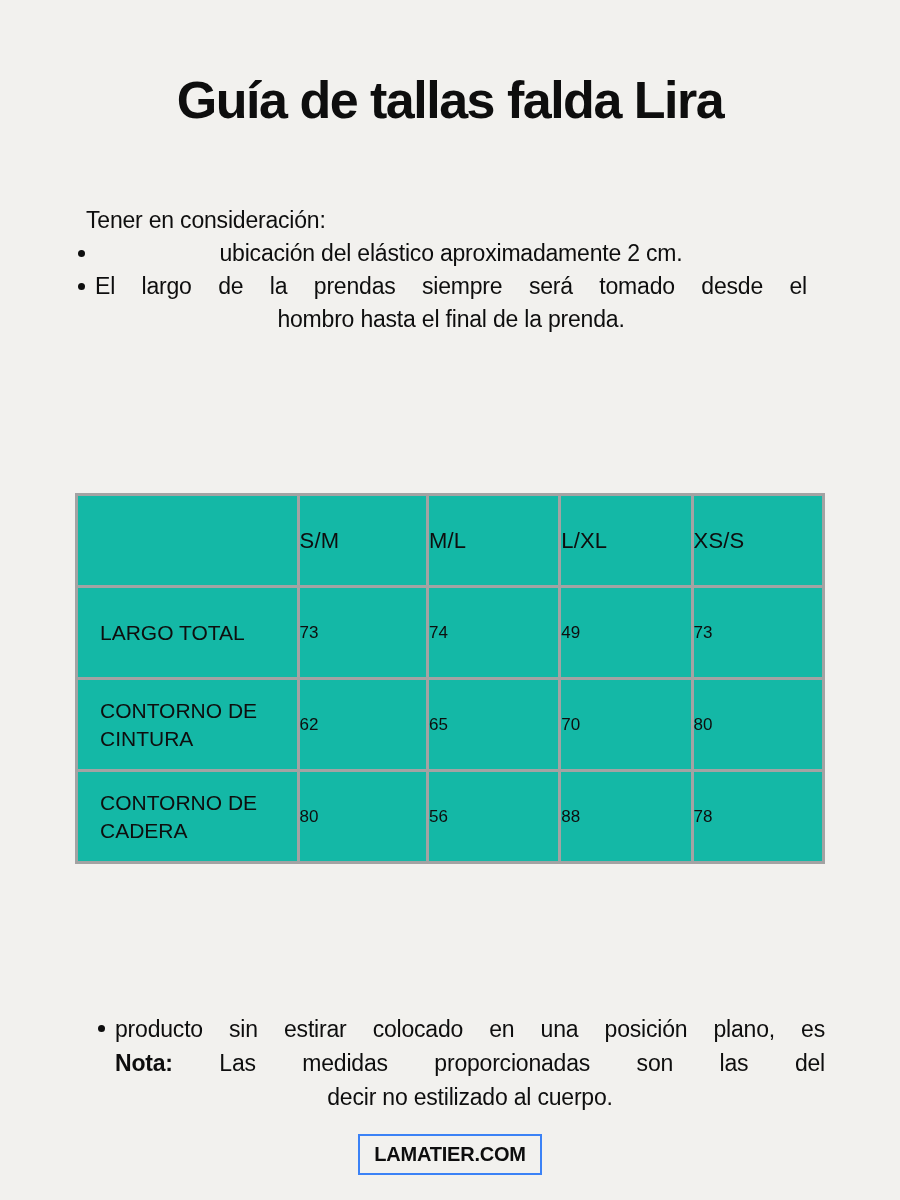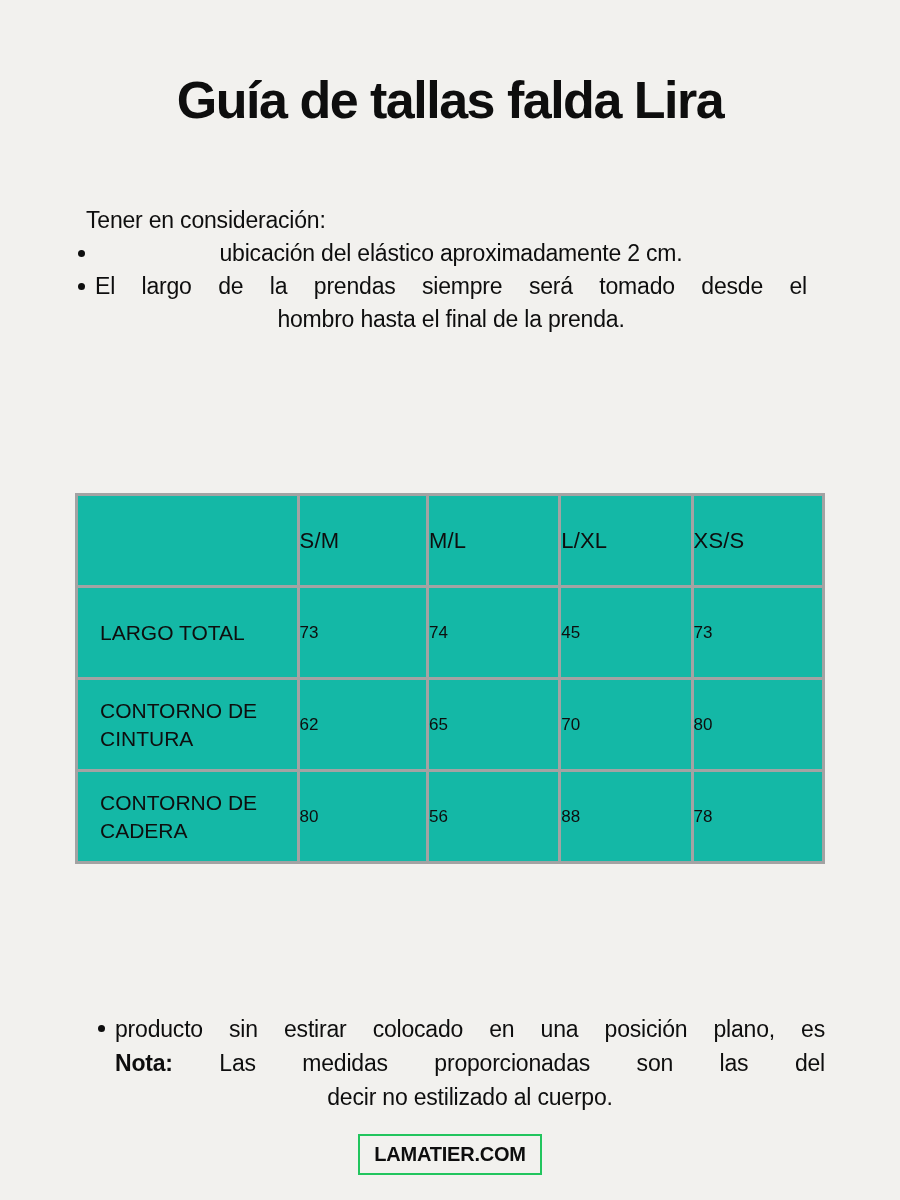--- a/index.html
+++ b/index.html
@@ -106,21 +106,21 @@
   
   .footer {
     position: absolute;
     top: 1134px;
     left: 0;
     width: 100%;
     display: flex;
     justify-content: center;
   }
   .brand-box {
-    border: 2px solid #22c55e;
+    border: 2px solid #3b82f6;
     padding: 7px 14px;
     font-size: 20px;
     font-weight: 700;
     letter-spacing: -0.2px;
     background: #f2f1ee;
   }
 </style>
 </head>
 <body>
 
@@ -154,21 +154,21 @@
         <th>M/L</th>
         <th>L/XL</th>
         <th>XS/S</th>
       </tr>
     </thead>
     <tbody>
       <tr>
         <th class="row-label">LARGO TOTAL</th>
         <td>73</td>
         <td>74</td>
-        <td>45</td>
+        <td>49</td>
         <td>73</td>
       </tr>
       <tr>
         <th class="row-label">
           <div>CONTORNO DE</div>
           <div>CINTURA</div>
         </th>
         <td>62</td>
         <td>65</td>
         <td>70</td>

